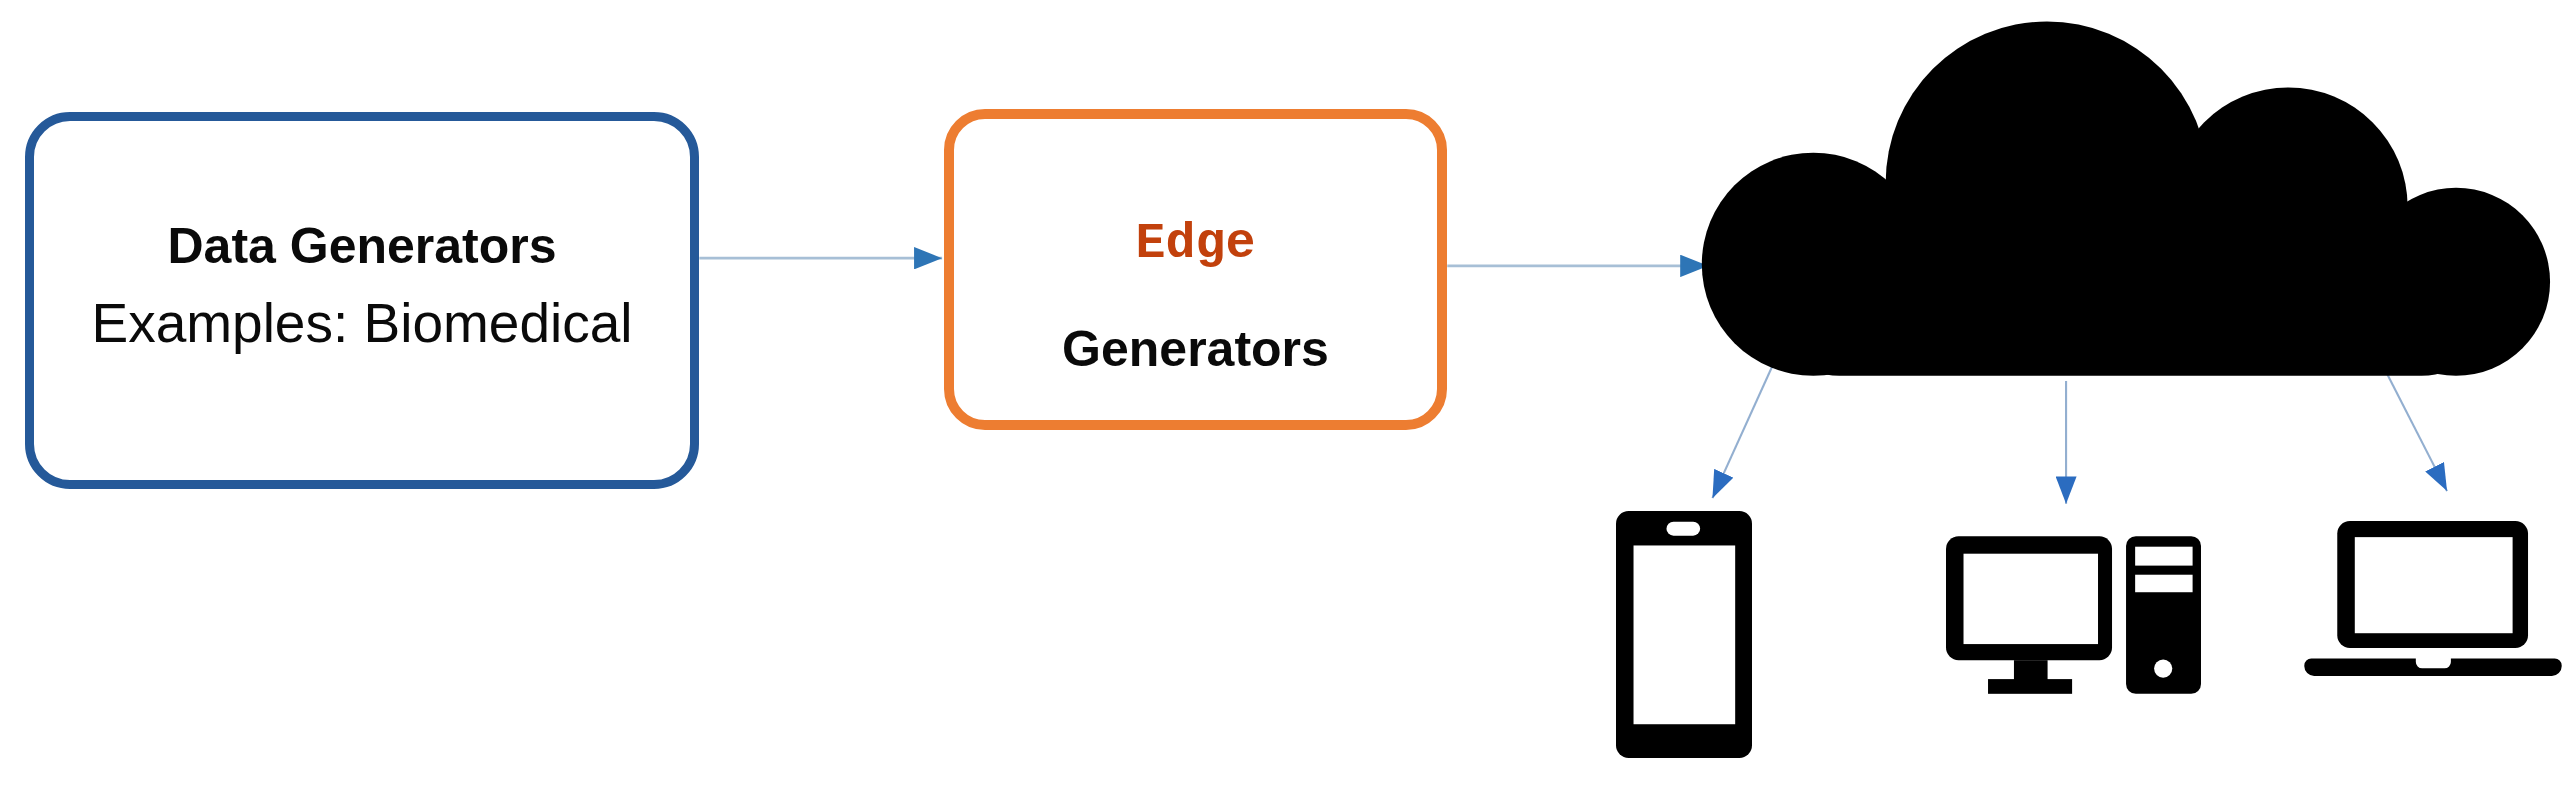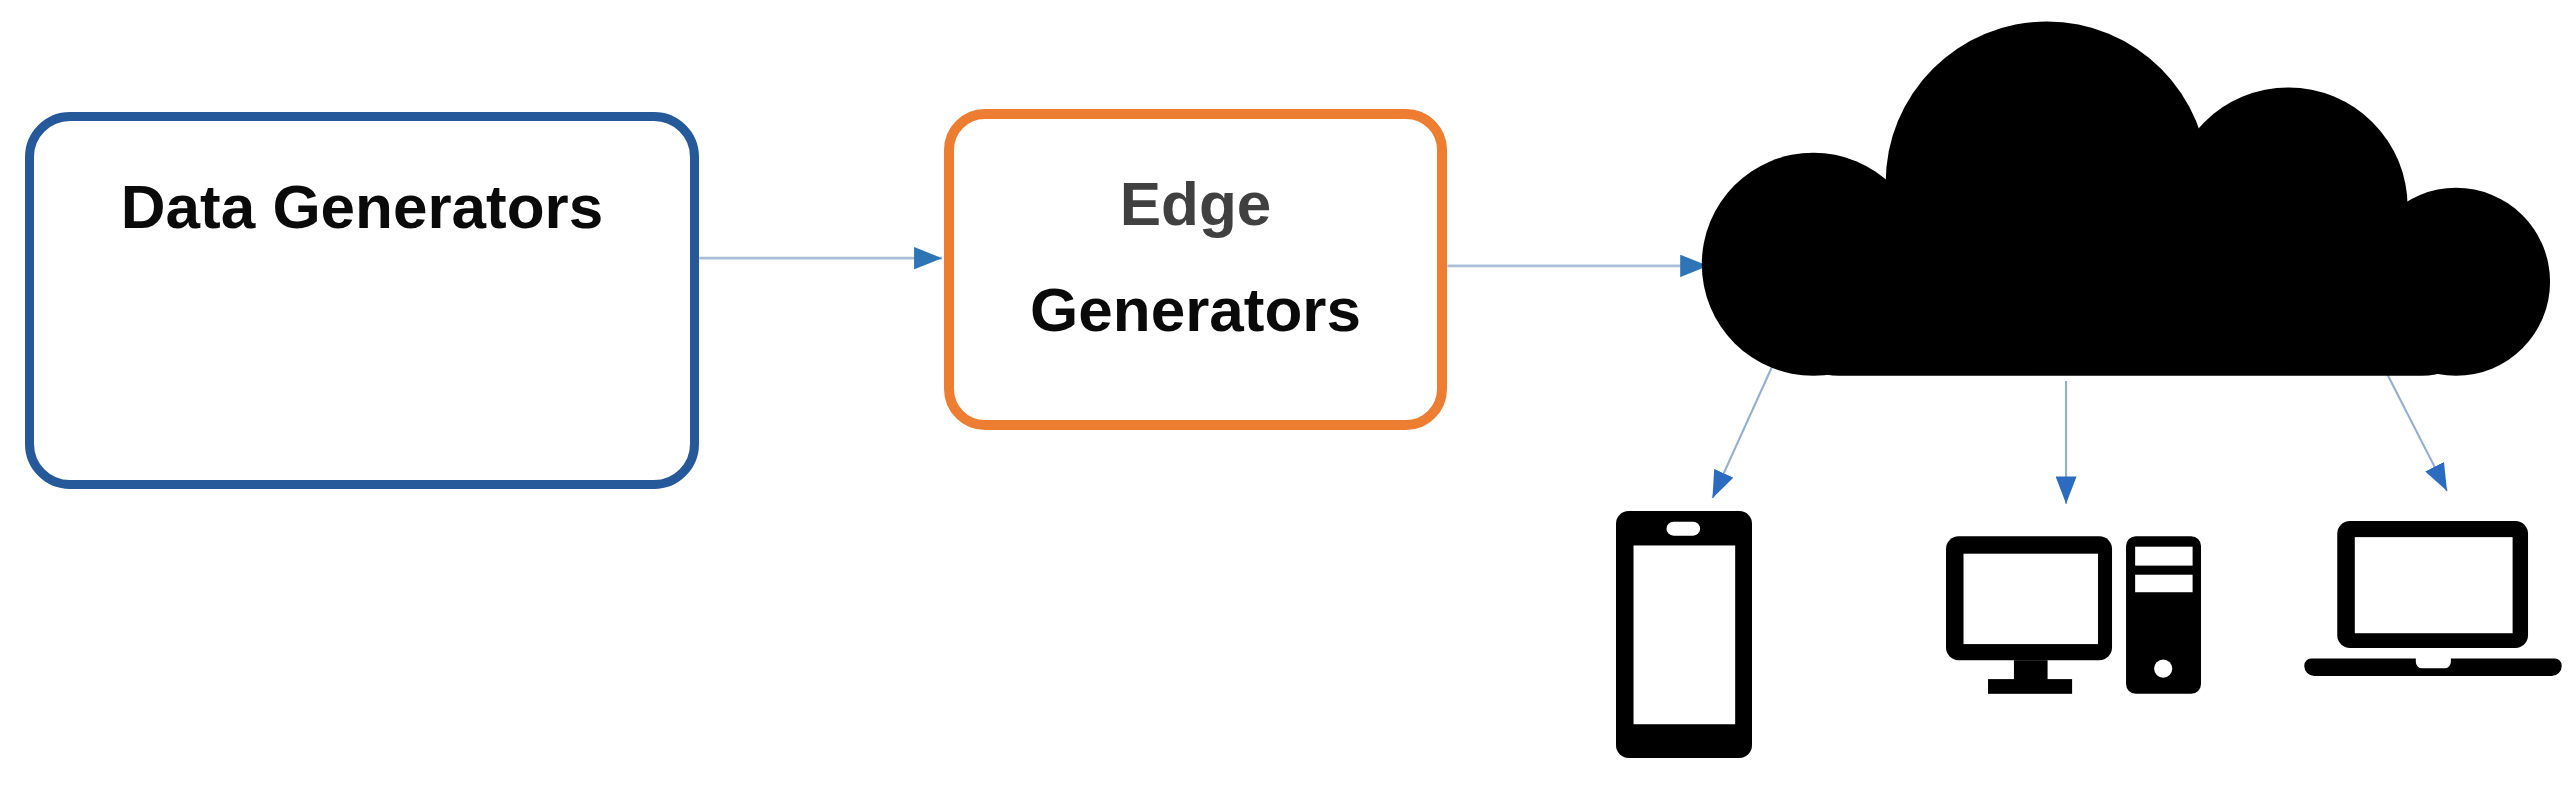--- a/index.html
+++ b/index.html
@@ -23,21 +23,21 @@
   .box-edge{
     left:944px;top:109px;width:503px;height:321px;
     border-width:10.5px;border-radius:41px;
   }
   .node-box .line{
     position:absolute;left:0;width:100%;
     text-align:center;
     color:#0a0a0a;
     white-space:nowrap;
   }
-  .t-title{font-size:62px;font-weight:700;line-height:63px;}
+  .t-title{font-size:50px;font-weight:700;line-height:63px;margin-top:40px;}
   .t-sub{font-size:55px;font-weight:400;line-height:55px;}
   .dg-title{top:54px;}
   .dg-sub1{top:175px;}
   .dg-sub2{top:258px;}
   .ec-line1{top:53px;}
   .ec-line2{top:159px;}
   .abs-svg{position:absolute;display:block;}
   .overlay{left:0;top:0;width:2576px;height:790px;pointer-events:none;}
 </style>
 </head>
@@ -56,24 +56,25 @@
     </defs>
     <line x1="996" y1="368" x2="1342" y2="368" stroke-width="4" marker-end="url(#headH)" stroke="#A7BFD6"></line>
     <line x1="2062" y1="379" x2="2434" y2="379" stroke-width="4" marker-end="url(#headH)" stroke="#A7BFD6"></line>
     <line x1="2533" y1="505" x2="2440" y2="710" stroke-width="3" marker-end="url(#headD)" stroke="#93AFD0"></line>
     <line x1="2944" y1="543" x2="2944" y2="718" stroke-width="3" marker-end="url(#headD)" stroke="#93AFD0"></line>
     <line x1="3400" y1="530" x2="3487" y2="700" stroke-width="3" marker-end="url(#headD)" stroke="#93AFD0"></line>
   </svg>
 
   <div class="node-box box-data-generators" style="border-color: rgb(37, 89, 153);">
     <div class="line t-title dg-title" style="color: rgb(10, 10, 10);">Data Generators</div>
+    <div class="line t-sub dg-sub1" style="color: rgb(10, 10, 10);">Examples: Biomedical</div>
   </div>
 
   <div class="node-box box-edge" style="border-color: rgb(237, 125, 49);">
-    <div class="line t-title ec-line1" style="color: #404040;">Edge</div>
+    <div class="line t-title ec-line1" style="color: #c2410c; font-family: Liberation Mono, monospace;">Edge</div>
     <div class="line t-title ec-line2" style="color: rgb(10, 10, 10);">Generators</div>
   </div>
 
   <svg class="abs-svg" style="left:1699px;top:19.7px;" width="870" height="358" viewBox="0 0 1240 510" xmlns="http://www.w3.org/2000/svg" aria-label="cloud-icon">
     <g fill="#000000">
       <circle cx="163" cy="348" r="159"></circle>
       <circle cx="496" cy="232" r="230"></circle>
       <circle cx="840" cy="266" r="170"></circle>
       <circle cx="1079" cy="373" r="134"></circle>
       <rect x="100" y="290" width="1030" height="217" rx="100"></rect>

